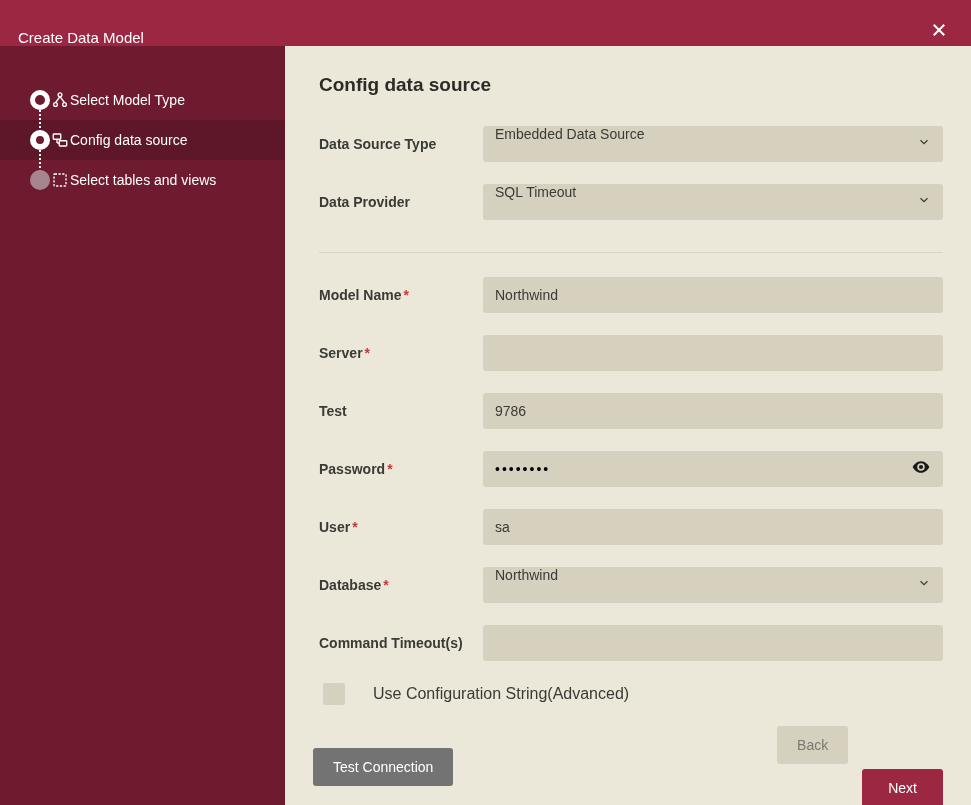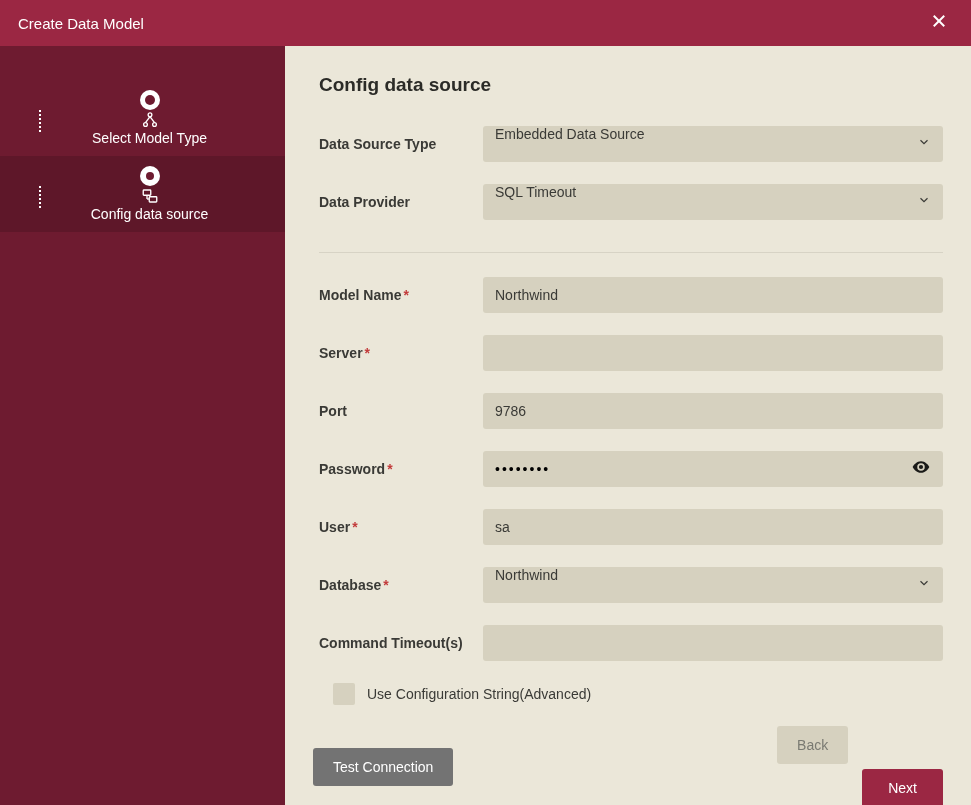--- a/index.html
+++ b/index.html
@@ -14,23 +14,23 @@
       width: 971px;
       height: 805px;
       display: flex;
       flex-direction: column;
     }
     .titlebar {
       background: #9b2743;
       color: #fff;
       height: 46px;
       display: flex;
-      align-items: center;
+      align-items: flex-end;
       justify-content: space-between;
-      padding: 16px 18px;
+      padding: 0 18px;
     }
     .titlebar-title {
       font-size: 15px;
       font-weight: 400;
     }
     .close-btn {
       width: 28px;
       height: 28px;
       display: flex;
       align-items: center;
@@ -50,21 +50,20 @@
       background: #6e1b30;
       color: #fff;
       padding-top: 34px;
     }
     .step {
       display: flex;
       align-items: center;
       padding: 10px 16px 10px 30px;
       position: relative;
       font-size: 14px;
-      flex-direction: column;
     }
     .step.active {
       background: #5e1729;
     }
     .step-bullet {
       width: 20px;
       height: 20px;
       border-radius: 50%;
       background: #fff;
       display: flex;
@@ -209,24 +208,24 @@
       width: 28px; height: 28px;
       display: flex; align-items: center; justify-content: center;
       cursor: pointer;
       color: #1a1a18;
     }
     .eye-btn svg { width: 20px; height: 20px; }
 
     .check-row {
       display: flex;
       align-items: center;
-      gap: 12px;
+      gap: 28px;
       margin-top: 6px;
-      margin-left: 14px;
-      font-size: 14px;
+      margin-left: 4px;
+      font-size: 16px;
       color: #3a3a36;
     }
     .checkbox {
       width: 22px; height: 22px;
       background: #d6d1bf;
       border-radius: 2px;
       cursor: pointer;
     }
 
     .footer {
@@ -313,20 +312,29 @@
               <rect x="3" y="4" width="10" height="7" rx="1"></rect>
               <rect x="11" y="13" width="10" height="7" rx="1"></rect>
               <line x1="8" y1="11" x2="8" y2="16"></line>
               <line x1="8" y1="16" x2="11" y2="16"></line>
             </svg>
         </div>
         <div class="step-label">Config data source</div>
         <div class="step-connector"></div>
       </div>
 
+      <div class="step pending">
+        <div class="step-bullet"></div>
+        <div class="step-icon">
+          <svg viewBox="0 0 24 24" stroke-width="1.8" stroke-dasharray="3 2">
+              <rect x="4" y="4" width="16" height="16" rx="1"></rect>
+            </svg>
+        </div>
+        <div class="step-label">Select tables and views</div>
+      </div>
 
     </div>
 
     <div class="main">
       <div class="main-scroll">
 
         <div class="page-title">Config data source</div>
 
         <div class="form-row">
           <div class="form-label">Data Source Type</div>
@@ -360,21 +368,21 @@
         </div>
 
         <div class="form-row">
           <div class="form-label"><span>Server</span><span class="req">*</span></div>
           <div class="control">
             <input class="text-input blurred" value="" style="">
           </div>
         </div>
 
         <div class="form-row">
-          <div class="form-label">Port</div>
+          <div class="form-label">Test</div>
           <div class="control">
             <input class="text-input" value="9786" style="">
           </div>
         </div>
 
         <div class="form-row">
           <div class="form-label"><span>Password</span><span class="req">*</span></div>
           <div class="control">
             <div class="pw-wrap">
               <input type="password" value="••••••••" style="">

